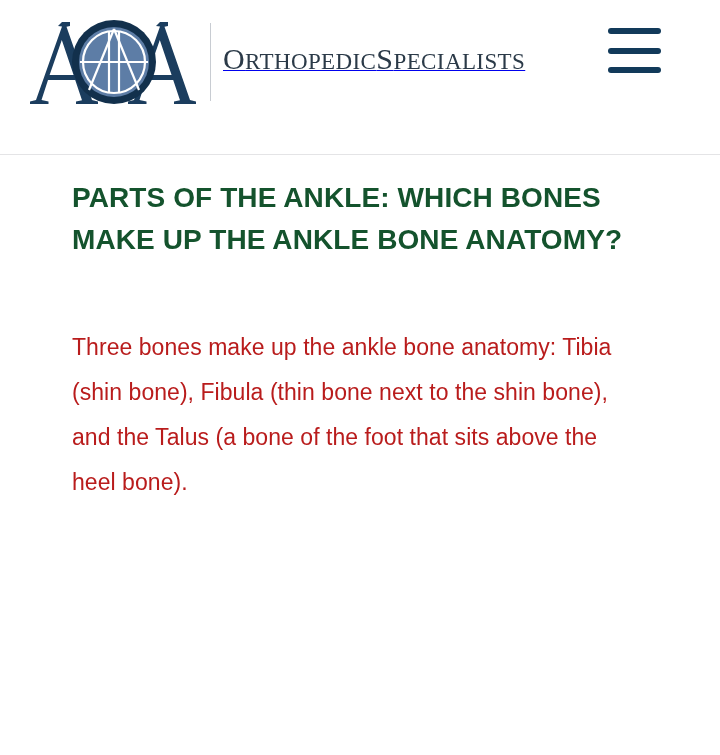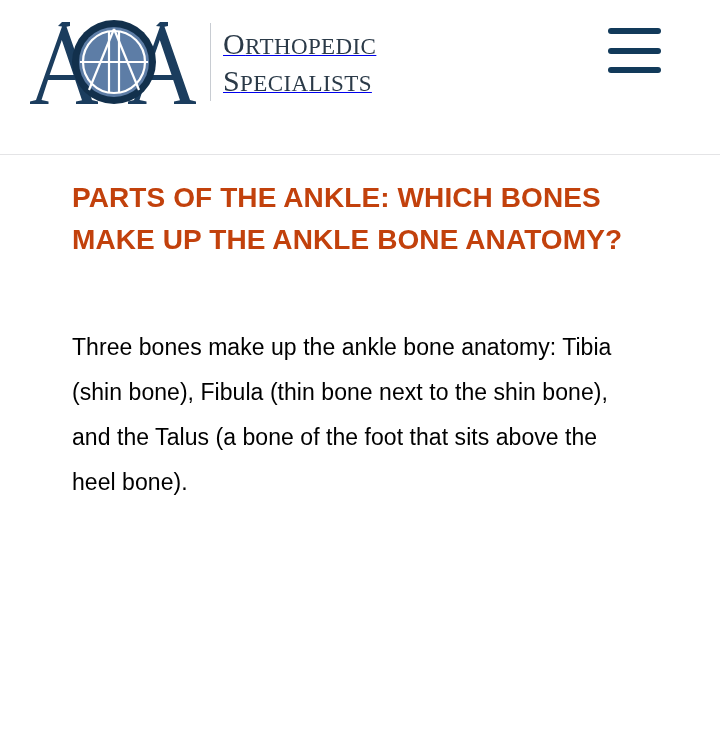--- a/index.html
+++ b/index.html
@@ -41,21 +41,21 @@
 
   .brand-divider {
     width: 1px;
     height: 78px;
     background: #c8ccd2;
     margin: 0 12px 0 4px;
   }
 
   .wordmark {
     display: flex;
-    flex-direction: column;
+    flex-direction: row;
     justify-content: center;
     font-family: "Liberation Serif", serif;
     color: #2b3a48;
     line-height: 1.0;
   }
   .wordmark-line {
     letter-spacing: 0.4px;
     white-space: nowrap;
   }
   .wordmark-line .cap {
@@ -96,33 +96,33 @@
   }
 
   .article-title {
     margin: 0;
     padding-top: 22px;
     font-size: 28px;
     font-weight: 700;
     line-height: 42px;
     letter-spacing: 0.1px;
     text-transform: uppercase;
-    color: #c2410c;
+    color: #14532d;
     max-width: 560px;
   }
 
   .article-body {
     padding-top: 64px;
   }
 
   .article-body p {
     margin: 0 0 36px 0;
     font-size: 23px;
     line-height: 45px;
-    color: #000000;
+    color: #b91c1c;
     font-weight: 400;
     letter-spacing: 0.05px;
     max-width: 565px;
   }
   .article-body p:last-child { margin-bottom: 0; }
 </style>
 </head>
 <body>
 
 <header class="site-header">

